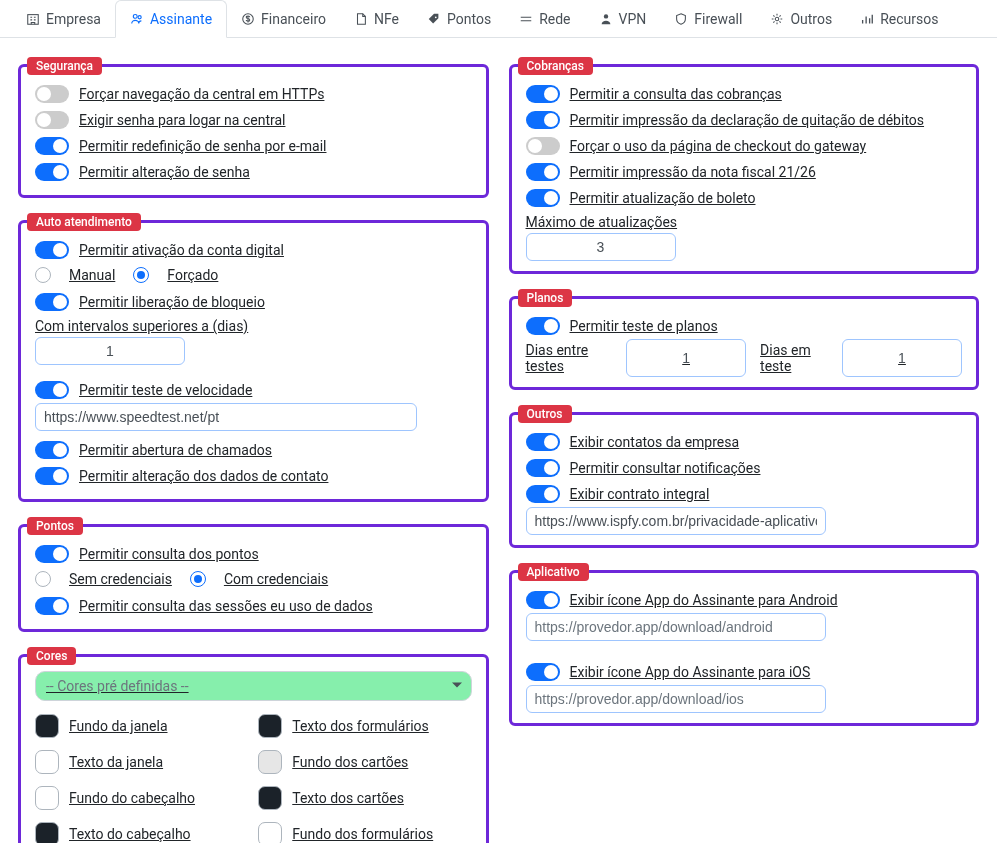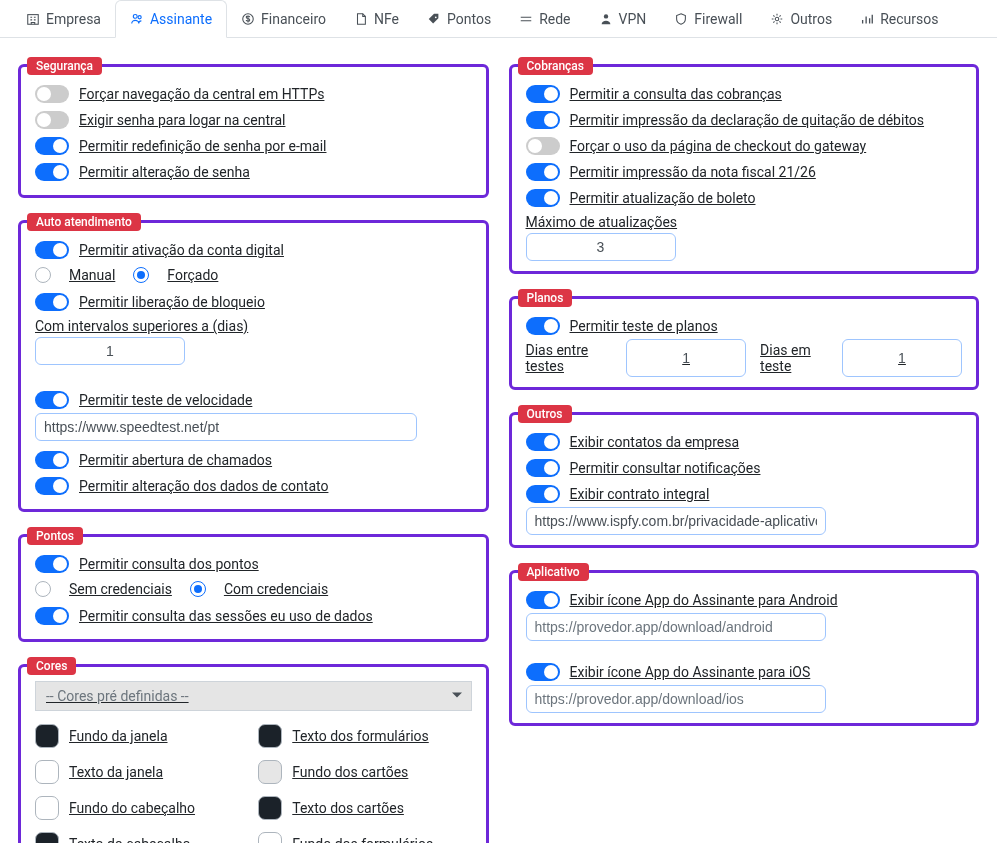--- a/index.html
+++ b/index.html
@@ -23,21 +23,21 @@
 .radio-row { display:flex; align-items:center; gap: 18px; padding: 4px 0 6px 0; }
 .radio { width:16px; height:16px; border:1px solid #adb5bd; border-radius:50%; display:inline-flex; align-items:center; justify-content:center; cursor:pointer; }
 .radio.checked { border-color:#0d6efd; }
 .radio.checked::after { content:""; width:8px; height:8px; background:#0d6efd; border-radius:50%; }
 .field-lbl { color:#212529; padding:3px 0; display:block;}
 .ctrl { border:1px solid #86b7fe33; border:1px solid #9ec5fe; border-radius:6px; padding:5px 8px; font-size:14px; color:#495057; background:#fff; outline:none;}
 .ctrl.sm { width:150px; text-align:center;}
 .ctrl.xs { width:120px; text-align:center;}
 .ctrl.wide { width:382px; }
 .ctrl.w300 { width:300px; }
-.select { width: 100%; border:1px solid #ced4da; border-radius:0; padding:6px 10px; color:#6c757d; background:#e5e5e5; appearance:none; position:relative;}
+.select { width: 100%; border:1px solid #ced4da; border-radius:10px; padding:6px 10px; color:#6c757d; background:#86efac; appearance:none; position:relative;}
 .select-wrap { position:relative; margin-bottom:10px;}
 .select-wrap::after { content:""; position:absolute; right:10px; top:50%; width:0;height:0;border-left:5px solid transparent;border-right:5px solid transparent;border-top:5px solid #495057; transform:translateY(-70%);}
 .select-wrap::before { content:""; position:absolute; right:10px; top:50%; width:0;height:0;border-left:5px solid transparent;border-right:5px solid transparent;border-bottom:5px solid #495057; transform:translateY(-10%);}
 .color-grid { display:grid; grid-template-columns: 1fr 1fr; gap: 6px 10px; }
 .color-item { display:flex; align-items:center; gap:10px; padding:3px 0;}
 .swatch { width:24px; height:24px; border-radius:7px; border:1px solid #adb5bd; flex-shrink:0;}
 .flex-inputs { display:flex; gap:14px; }
 .flex-inputs > div { display:flex; flex-direction:row; gap:3px;}
 svg { display:block; }
 </style>
@@ -168,21 +168,21 @@
           <span>Manual</span>
         <span class="radio checked"></span>
           <span>Forçado</span>
       </div>
       <div class="row">
           <div class="toggle on"></div>
           <span class="lbl">Permitir liberação de bloqueio</span>
         </div>
       <span class="field-lbl">Com intervalos superiores a (dias)</span>
       <input class="ctrl sm" value="1" style="">
-      <div class="row" style="margin-top:22px;">
+      <div class="row" style="margin-top:12px;">
           <div class="toggle on"></div>
           <span class="lbl">Permitir teste de velocidade</span>
         </div>
       <input class="ctrl wide" value="https://www.speedtest.net/pt" style="">
       <div class="row" style="margin-top:6px;">
           <div class="toggle on"></div>
           <span class="lbl">Permitir abertura de chamados</span>
         </div>
       <div class="row">
           <div class="toggle on"></div>

